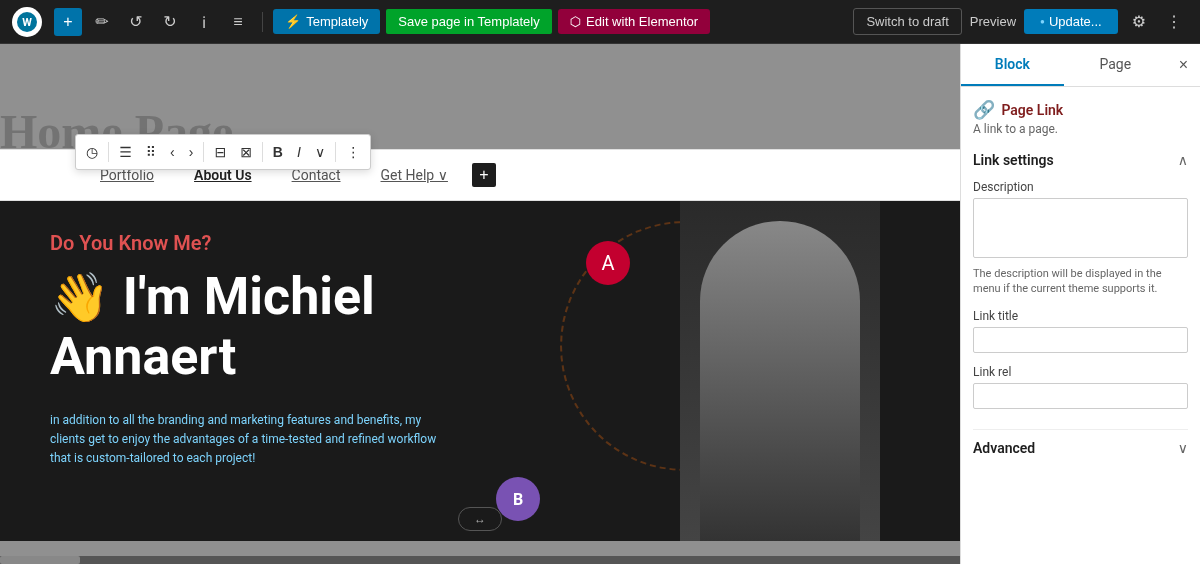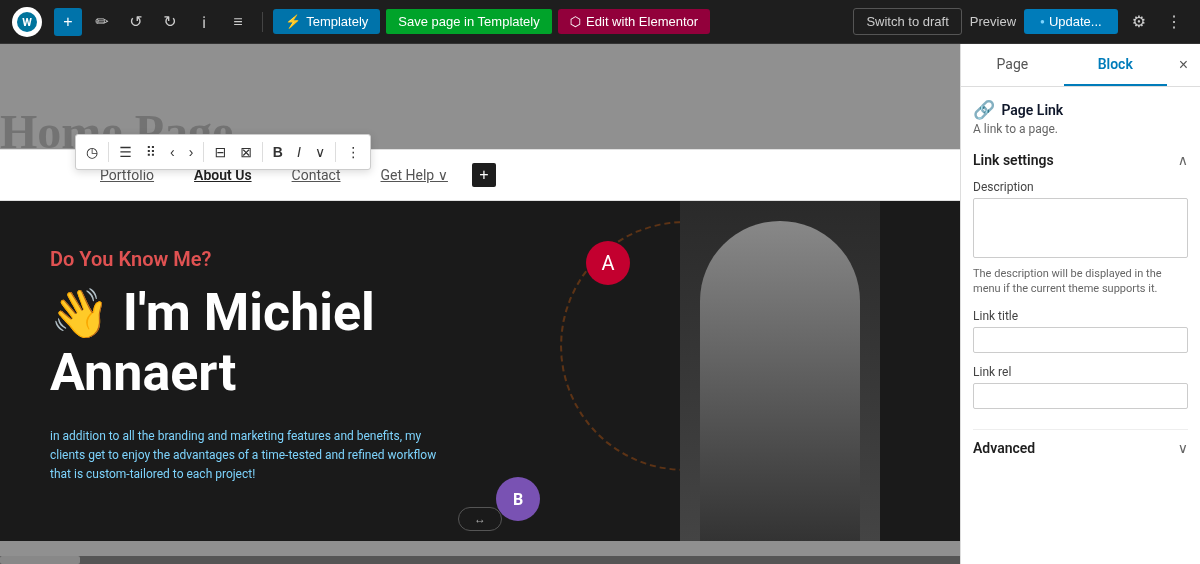--- a/index.html
+++ b/index.html
@@ -70,21 +70,21 @@
       background: #fff; display: flex; align-items: center; padding: 0 80px; height: 52px; border-top: 1px solid #e0e0e0; border-bottom: 1px solid #e0e0e0; position: relative;
     }
     .nav-item { color: #555; font-size: 14px; padding: 0 20px; cursor: pointer; text-decoration: underline; }
     .nav-item.active { color: #222; font-weight: 600; }
     .nav-add-btn {
       width: 24px; height: 24px; background: #1e1e1e; border: none; border-radius: 2px; color: #fff; font-size: 16px; cursor: pointer; display: flex; align-items: center; justify-content: center; margin-left: 4px;
     }
 
     
     .hero {
-      background: #1a1a1a; min-height: 340px; padding: 46px 50px; position: relative; overflow: hidden;
+      background: #1a1a1a; min-height: 340px; padding: 30px 50px; position: relative; overflow: hidden;
     }
     .hero-eyebrow { color: #e05252; font-size: 20px; font-weight: 600; margin-bottom: 12px; }
     .hero-name { color: #fff; font-size: 52px; font-weight: 700; line-height: 1.15; }
     .hero-name .wave { font-size: 48px; }
     .hero-sub { color: #7dd3fc; font-size: 12px; margin-top: 24px; max-width: 400px; line-height: 1.6; }
 
     
     .hero-icon {
       position: absolute; width: 44px; height: 44px; border-radius: 50%; display: flex; align-items: center; justify-content: center; font-size: 20px;
     }
@@ -122,21 +122,21 @@
     .panel-tab.active { color: #007cba; border-bottom: 2px solid #007cba; font-weight: 600; }
     .panel-close {
       background: none; border: none; cursor: pointer; padding: 8px 12px; color: #555; font-size: 16px;
     }
     .panel-body { padding: 12px; overflow-y: auto; flex: 1; }
 
     
     .page-link-section { margin-bottom: 16px; }
     .section-icon { font-size: 18px; margin-right: 6px; }
     .section-title-row { display: flex; align-items: center; margin-bottom: 2px; }
-    .section-title { font-size: 14px; font-weight: 600; color: #0f172a; }
+    .section-title { font-size: 14px; font-weight: 600; color: #7f1d1d; }
     .section-desc { font-size: 12px; color: #666; margin-bottom: 12px; }
 
     
     .link-settings-header {
       display: flex; align-items: center; justify-content: space-between; margin-bottom: 12px;
     }
     .link-settings-title { font-size: 14px; font-weight: 600; color: #1e1e1e; }
     .chevron-up { color: #666; font-size: 14px; cursor: pointer; }
 
     .field-label { font-size: 12px; color: #444; margin-bottom: 4px; display: block; }
@@ -260,22 +260,22 @@
       </div>
     </div>
 
     <div class="h-scroll">
       <div class="h-scroll-thumb"></div>
     </div>
   </div>
 
   <div class="right-panel">
     <div class="panel-tabs">
+      <div class="panel-tab active">Block</div>
       <div class="panel-tab">Page</div>
-      <div class="panel-tab active">Block</div>
       <button class="panel-close">×</button>
     </div>
 
     <div class="panel-body">
 
       <div class="page-link-section">
         <div class="section-title-row">
           <span class="section-icon">🔗</span>
           <span class="section-title">Page Link</span>
         </div>

